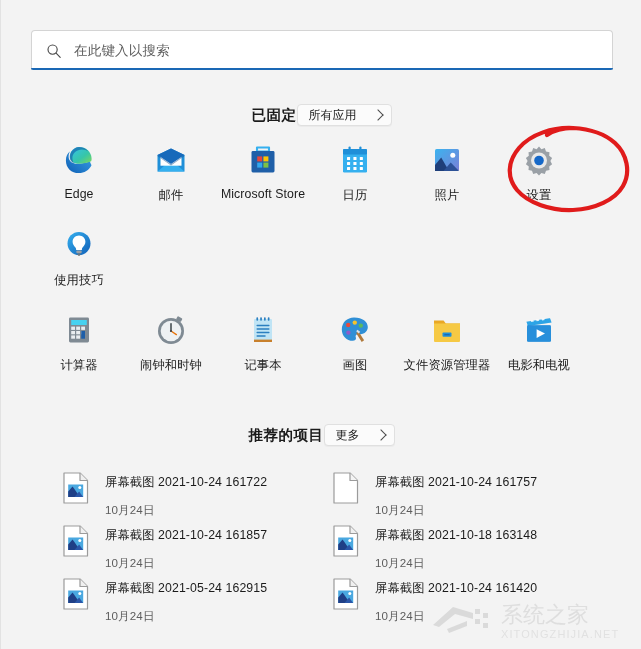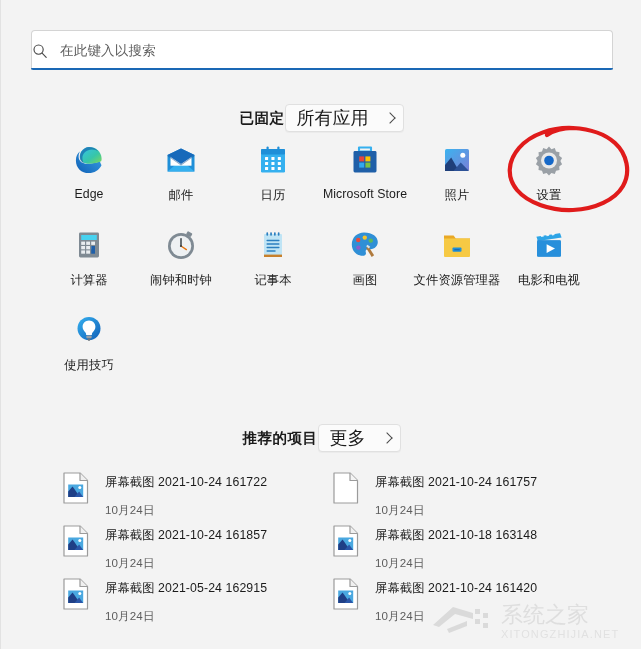--- a/index.html
+++ b/index.html
@@ -35,20 +35,21 @@
   .search-box {
     position: absolute;
     inset: 0;
     background: #ffffff;
     border: 1px solid #d4d4d4;
     border-bottom: none;
     border-radius: 4px 4px 0 0;
     box-sizing: border-box;
     display: flex;
     align-items: center;
+    padding-left: 14px;
   }
   .search-underline {
     position: absolute;
     left: 0;
     right: 0;
     bottom: 0;
     height: 2px;
     background: #1a68b5;
     border-radius: 0 0 2px 2px;
   }
@@ -81,39 +82,39 @@
     letter-spacing: .5px;
   }
   .head-button {
     display: inline-flex;
     align-items: center;
     gap: 17px;
     background: #fbfbfb;
     border: 1px solid #e0e0e0;
     border-radius: 4px;
     padding: 4px 9px 4px 11px;
-    font-size: 18px;
+    font-size: 12px;
     color: #1b1b1b;
     line-height: 1;
     box-shadow: 0 1px 1px rgba(0,0,0,.035);
   }
   .chev {
     display: block;
     width: 7px;
     height: 7px;
     border-right: 1.3px solid #4a4a4a;
     border-top: 1.3px solid #4a4a4a;
     transform: rotate(45deg);
     margin-bottom: 1px;
   }
 
   
   #pinned-grid {
     position: absolute;
-    left: 42px;
+    left: 32px;
     top: 140px;
     width: 556px;
   }
   .app-row {
     display: flex;
   }
   .app-tile {
     width: 92px;
     height: 85px;
     display: flex;
@@ -254,20 +255,36 @@
         <div class="app-icon">
           <svg viewBox="0 0 32 32" width="32" height="32">
             <path d="M2.5 11 16 4.5 29.5 11v16.5h-27z" fill="#1f8fd8"></path>
             <path d="M2.5 27.5 16 16l13.5 11.5z" fill="#35b0ef"></path>
             <path d="M5.5 10.2h21v11.5h-21z" fill="#ffffff"></path>
             <path d="M2.5 11 16 4.5 29.5 11 16 20z" fill="#1769ba"></path>
             <path d="M2.5 11.2 16 20.3l13.5-9.1v.9L16 21.4 2.5 12.1z" fill="#0d4d8f" opacity=".5"></path>
           </svg>
         </div>
         <div class="app-label">邮件</div>
+      </div>
+
+      <div class="app-tile">
+        <div class="app-icon">
+          <svg viewBox="0 0 32 32" width="32" height="32">
+            <path d="M10 3.5h12v4H10z" fill="none" stroke="#35b0ef" stroke-width="2.1" stroke-linejoin="round"></path>
+            <rect x="4.5" y="7" width="23" height="21.5" rx="1.4" fill="#1f5fa8"></rect>
+            <g>
+              <rect x="10.2" y="12.4" width="5" height="5" fill="#e8453c"></rect>
+              <rect x="16.4" y="12.4" width="5" height="5" fill="#ffc400"></rect>
+              <rect x="10.2" y="18.6" width="5" height="5" fill="#31a8ef"></rect>
+              <rect x="16.4" y="18.6" width="5" height="5" fill="#7cc144"></rect>
+            </g>
+          </svg>
+        </div>
+        <div class="app-label">Microsoft Store</div>
       </div>
 
       <div class="app-tile">
         <div class="app-icon">
           <svg viewBox="0 0 32 32" width="32" height="32">
             <rect x="9.5" y="2.5" width="2.2" height="5" rx="1.1" fill="#1f8fd8"></rect>
             <rect x="20.3" y="2.5" width="2.2" height="5" rx="1.1" fill="#1f8fd8"></rect>
             <rect x="4" y="5" width="24" height="23.5" rx="1.2" fill="#35b0ef"></rect>
             <rect x="4" y="5" width="24" height="5.5" rx="1.2" fill="#1f8fd8"></rect>
             <g fill="#ffffff">
@@ -282,36 +299,20 @@
               <rect x="20.8" y="23" width="3.1" height="3.1" rx=".5"></rect>
             </g>
           </svg>
         </div>
         <div class="app-label">日历</div>
       </div>
 
       <div class="app-tile">
         <div class="app-icon">
           <svg viewBox="0 0 32 32" width="32" height="32">
-            <path d="M10 3.5h12v4H10z" fill="none" stroke="#35b0ef" stroke-width="2.1" stroke-linejoin="round"></path>
-            <rect x="4.5" y="7" width="23" height="21.5" rx="1.4" fill="#1f5fa8"></rect>
-            <g>
-              <rect x="10.2" y="12.4" width="5" height="5" fill="#e8453c"></rect>
-              <rect x="16.4" y="12.4" width="5" height="5" fill="#ffc400"></rect>
-              <rect x="10.2" y="18.6" width="5" height="5" fill="#31a8ef"></rect>
-              <rect x="16.4" y="18.6" width="5" height="5" fill="#7cc144"></rect>
-            </g>
-          </svg>
-        </div>
-        <div class="app-label">Microsoft Store</div>
-      </div>
-
-      <div class="app-tile">
-        <div class="app-icon">
-          <svg viewBox="0 0 32 32" width="32" height="32">
             <defs>
               <linearGradient id="phBg" x1="0" y1="0" x2="1" y2="1">
                 <stop offset="0" stop-color="#3bb3ef"></stop>
                   <stop offset="1" stop-color="#7b7fd6"></stop>
               </linearGradient>
             </defs>
             <rect x="4" y="5" width="24" height="22" rx="1.6" fill="url(#phBg)"></rect>
             <circle cx="21.8" cy="11.3" r="2.5" fill="#ffffff"></circle>
             <path d="M4 27V21l6.2-7.6L18 27z" fill="#1f3f7a"></path>
             <path d="M12.5 27l7.2-8.6L28 27z" fill="#2c5196"></path>
@@ -322,20 +323,40 @@
 
       <div class="app-tile">
         <div class="app-icon">
           <svg viewBox="0 0 32 32" width="32" height="32">
             <path d="M16 2.6l2.4 2.6 3.4-1.1 1.2 3.4 3.5.7-.3 3.6 2.9 2.1-1.7 3.2 1.7 3.2-2.9 2.1.3 3.6-3.5.7-1.2 3.4-3.4-1.1L16 31.4l-2.4-2.4-3.4 1.1-1.2-3.4-3.5-.7.3-3.6-2.9-2.1 1.7-3.2-1.7-3.2 2.9-2.1-.3-3.6 3.5-.7 1.2-3.4 3.4 1.1z" fill="#9aa0a6"></path>
             <circle cx="16" cy="16.5" r="8" fill="#e9e9e9"></circle>
             <circle cx="16" cy="16.5" r="4.8" fill="#1668c8"></circle>
           </svg>
         </div>
         <div class="app-label">设置</div>
+      </div>
+    </div>
+
+    <div class="app-row">
+      <div class="app-tile">
+        <div class="app-icon">
+          <svg viewBox="0 0 32 32" width="32" height="32">
+            <defs>
+              <linearGradient id="tipG" x1="0" y1="0" x2="1" y2="1">
+                <stop offset="0" stop-color="#35b0ef"></stop>
+                  <stop offset="1" stop-color="#1160b8"></stop>
+              </linearGradient>
+            </defs>
+            <circle cx="16" cy="14.5" r="11.5" fill="url(#tipG)"></circle>
+            <path d="M16 6.5c3.6 0 6.4 2.8 6.4 6.3 0 2.4-1.3 4-2.4 5.2-.7.8-1.1 1.4-1.1 2.3v.6h-5.8v-.6c0-.9-.4-1.5-1.1-2.3-1.1-1.2-2.4-2.8-2.4-5.2 0-3.5 2.8-6.3 6.4-6.3z" fill="#ffffff"></path>
+            <rect x="13.4" y="21.6" width="5.2" height="2.6" rx=".6" fill="#9aa0a6"></rect>
+            <path d="M14.4 24.6h3.2l-.6 2.1h-2z" fill="#6e767c"></path>
+          </svg>
+        </div>
+        <div class="app-label">使用技巧</div>
       </div>
     </div>
 
     <div class="app-row">
 
       <div class="app-tile">
         <div class="app-icon">
           <svg viewBox="0 0 32 32" width="32" height="32">
             <rect x="6" y="3.5" width="20" height="25" rx="1.4" fill="#7f8a93"></rect>
             <rect x="8.2" y="6" width="15.6" height="5" fill="#46d2f0"></rect>
@@ -429,40 +450,20 @@
               <path d="M18.4 4.8l2.6-.4.7 1.6-2.6.4z"></path>
             </g>
             <rect x="4" y="11.2" width="24" height="16.6" rx="1.4" fill="#1d7fd0"></rect>
             <rect x="4" y="11.2" width="24" height="16.6" rx="1.4" fill="#2f9ce4" opacity=".55"></rect>
             <path d="M13.6 15.3 22 19.6l-8.4 4.4z" fill="#ffffff"></path>
           </svg>
         </div>
         <div class="app-label">电影和电视</div>
       </div>
     </div>
-
-    <div class="app-row">
-      <div class="app-tile">
-        <div class="app-icon">
-          <svg viewBox="0 0 32 32" width="32" height="32">
-            <defs>
-              <linearGradient id="tipG" x1="0" y1="0" x2="1" y2="1">
-                <stop offset="0" stop-color="#35b0ef"></stop>
-                  <stop offset="1" stop-color="#1160b8"></stop>
-              </linearGradient>
-            </defs>
-            <circle cx="16" cy="14.5" r="11.5" fill="url(#tipG)"></circle>
-            <path d="M16 6.5c3.6 0 6.4 2.8 6.4 6.3 0 2.4-1.3 4-2.4 5.2-.7.8-1.1 1.4-1.1 2.3v.6h-5.8v-.6c0-.9-.4-1.5-1.1-2.3-1.1-1.2-2.4-2.8-2.4-5.2 0-3.5 2.8-6.3 6.4-6.3z" fill="#ffffff"></path>
-            <rect x="13.4" y="21.6" width="5.2" height="2.6" rx=".6" fill="#9aa0a6"></rect>
-            <path d="M14.4 24.6h3.2l-.6 2.1h-2z" fill="#6e767c"></path>
-          </svg>
-        </div>
-        <div class="app-label">使用技巧</div>
-      </div>
-    </div>
   </div>
 
   <div class="section-head" style="top:424px;">
     <span class="section-title">推荐的项目</span>
     <span class="head-button">
       <span>更多</span>
       <span class="chev"></span>
     </span>
   </div>
 

